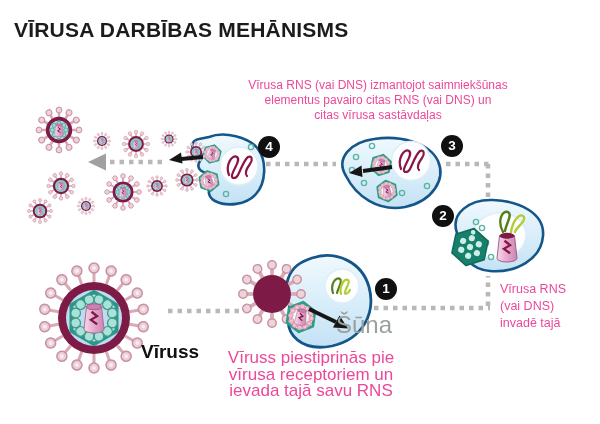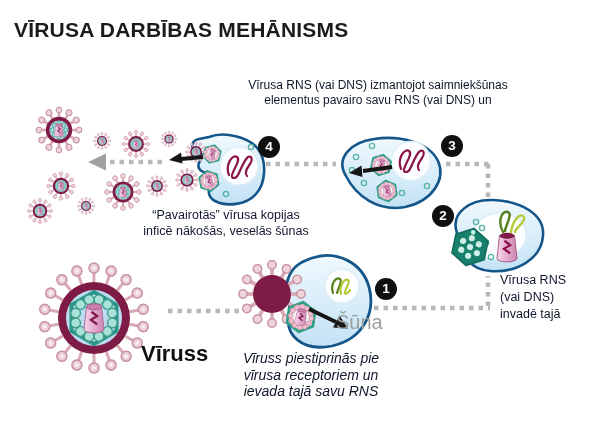--- a/index.html
+++ b/index.html
@@ -1,29 +1,29 @@
 <!DOCTYPE html>
 <html><head>
 <meta charset="utf-8">
 <style>
   html,body{margin:0;padding:0;background:#fff;}
   .stage{position:relative;width:600px;height:424px;background:#ffffff;overflow:hidden;
          font-family:"Liberation Sans",sans-serif;padding-left:33px;}
   svg{position:absolute;left:0;top:0;}
-  .txt{position:absolute;color:#0f172a;}
+  .txt{position:absolute;color:#ec4899;}
   .tc{text-align:center;}
   .title{left:14px;top:18px;font-size:21px;font-weight:700;color:#1b1b1b;letter-spacing:.2px;}
   .note{font-size:12px;line-height:15px;}
   .note div{white-space:nowrap;}
   .note3{left:248px;top:78px;width:260px;}
   .note4{left:126px;top:207px;width:200px;font-size:12.5px;line-height:16px;}
-  .note2{left:500px;top:272px;width:95px;font-size:12.5px;line-height:17px;text-align:left;}
-  .note1{left:226px;top:350px;width:170px;font-size:14px;line-height:16.5px;font-style:italic;}
-  .lbl-virus{left:141px;top:341px;font-size:22px;font-weight:700;color:#101010;}
-  .lbl-cell{left:336px;top:311px;font-size:20px;color:#9aa09e;}
+  .note2{left:500px;top:281px;width:95px;font-size:12.5px;line-height:17px;text-align:left;}
+  .note1{left:226px;top:350px;width:170px;font-size:17px;line-height:16.5px;}
+  .lbl-virus{left:141px;top:341px;font-size:19px;font-weight:700;color:#101010;}
+  .lbl-cell{left:336px;top:311px;font-size:24px;color:#9aa09e;}
   .badge{position:absolute;width:22px;height:22px;border-radius:50%;background:#101010;color:#fff;
          font-size:13.5px;font-weight:700;text-align:center;line-height:22px;}
 </style>
 </head>
 <body>
 
 <div class="stage">
 
 <svg width="600" height="424" viewBox="0 0 600 424">
   <defs>
@@ -267,27 +267,24 @@
         <use href="#capsdot" transform="rotate(315)"></use>
         <use href="#capsdot" transform="rotate(345)"></use>
     <use href="#core" transform="scale(1.25)"></use>
   </g>
 </svg>
 
 <div class="txt title">VĪRUSA DARBĪBAS MEHĀNISMS</div>
 
 <div class="txt note note3 tc">
   <div>Vīrusa RNS (vai DNS) izmantojot saimniekšūnas</div>
-  <div>elementus pavairo savu RNS (vai DNS) un</div>
+  <div>elementus pavairo citas RNS (vai DNS) un</div>
+  <div>citas vīrusa sastāvdaļas</div>
 </div>
 
-<div class="txt note note4 tc">
-  <div>“Pavairotās” vīrusa kopijas</div>
-  <div>inficē nākošās, veselās šūnas</div>
-</div>
 
 <div class="txt note note2">
   <div>Vīrusa RNS</div>
   <div>(vai DNS)</div>
   <div>invadē tajā</div>
 </div>
 
 <div class="txt note note1 tc">
   <div>Vīruss piestiprinās pie</div>
   <div>vīrusa receptoriem un</div>

